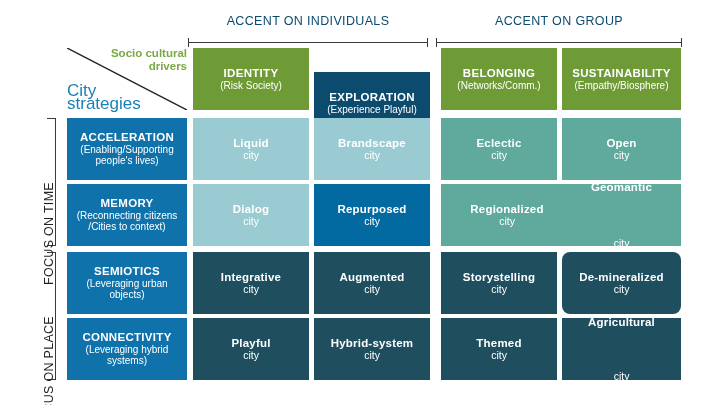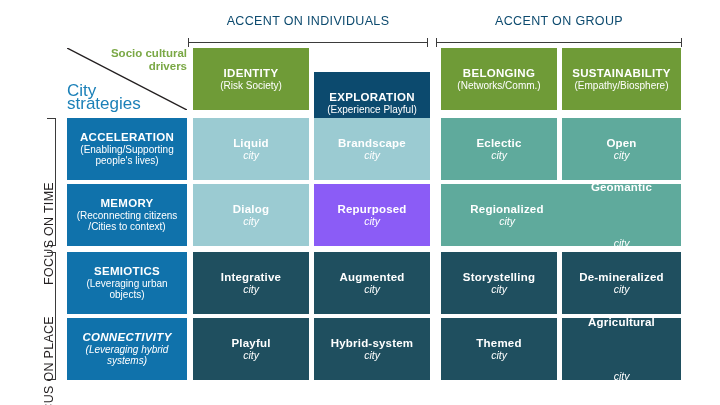--- a/index.html
+++ b/index.html
@@ -162,21 +162,21 @@
     font-size: 10px;
     line-height: 11.5px;
     font-weight: normal;
   }
   .colhead .ttl { font-size: 11.5px; letter-spacing: 0.3px; }
   .colhead .sub { font-size: 10px; }
   .rowhead { padding: 18px 4px; }
   .rowhead .ttl { font-size: 11.5px; letter-spacing: 0.3px; }
   .rowhead .sub { font-size: 10px; line-height: 11.5px; }
   .datacell .ttl { font-size: 11.5px; }
-  .datacell .sub { font-size: 10.5px; font-style: italic; }
+  .datacell .sub { font-size: 10.5px; }
 </style>
 </head>
 <body>
 
 <div id="root">
 
   <div class="accent-group" id="accent-individuals">
     <div class="accent-label">ACCENT ON INDIVIDUALS</div>
     <div class="accent-rule">
       <div class="cap left"></div>
@@ -238,21 +238,21 @@
     <div class="sub">(Enabling/Supporting people's lives)</div>
   </div>
   <div class="cell rowhead" style="left:67px; top:184px; width:120px; height:62px; background:#1072ab;">
     <div class="ttl">MEMORY</div>
     <div class="sub">(Reconnecting citizens /Cities to context)</div>
   </div>
   <div class="cell rowhead" style="left:67px; top:252px; width:120px; height:62px; background:#1072ab;">
     <div class="ttl">SEMIOTICS</div>
     <div class="sub">(Leveraging urban objects)</div>
   </div>
-  <div class="cell rowhead" style="left:67px; top:318px; width:120px; height:62px; background:#1072ab;font-style:italic;">
+  <div class="cell rowhead" style="left:67px; top:318px; width:120px; height:62px; background:#1072ab;">
     <div class="ttl">CONNECTIVITY</div>
     <div class="sub">(Leveraging hybrid systems)</div>
   </div>
 
   <div class="cell datacell" style="left:193px; top:118px; width:116px; height:62px; background:#9bcbd2;">
     <div class="ttl">Liquid</div>
     <div class="sub">city</div>
   </div>
   <div class="cell datacell" style="left:314px; top:118px; width:116px; height:62px; background:#9bcbd2;">
     <div class="ttl">Brandscape</div>
@@ -264,21 +264,21 @@
   </div>
   <div class="cell datacell" style="left:562px; top:118px; width:119px; height:62px; background:#5faa9c;">
     <div class="ttl">Open</div>
     <div class="sub">city</div>
   </div>
 
   <div class="cell datacell" style="left:193px; top:184px; width:116px; height:62px; background:#9bcbd2;">
     <div class="ttl">Dialog</div>
     <div class="sub">city</div>
   </div>
-  <div class="cell datacell" style="left:314px; top:184px; width:116px; height:62px; background:#8b5cf6;">
+  <div class="cell datacell" style="left:314px; top:184px; width:116px; height:62px; background:#0369a1;">
     <div class="ttl">Repurposed</div>
     <div class="sub">city</div>
   </div>
   <div class="cell datacell" style="left:441px; top:184px; width:132px; height:62px; background:#5faa9c;">
     <div class="ttl">Regionalized</div>
     <div class="sub">city</div>
   </div>
   <div class="cell datacell" style="left:562px; top:184px; width:119px; height:62px; background:#5faa9c;gap:44px;">
     <div class="ttl">Geomantic</div>
     <div class="sub">city</div>
@@ -289,21 +289,21 @@
     <div class="sub">city</div>
   </div>
   <div class="cell datacell" style="left:314px; top:252px; width:116px; height:62px; background:#1f4f5f;">
     <div class="ttl">Augmented</div>
     <div class="sub">city</div>
   </div>
   <div class="cell datacell" style="left:441px; top:252px; width:116px; height:62px; background:#1f4f5f;">
     <div class="ttl">Storystelling</div>
     <div class="sub">city</div>
   </div>
-  <div class="cell datacell" style="left:562px; top:252px; width:119px; height:62px; background:#1f4f5f;">
+  <div class="cell datacell" style="left:562px; top:252px; width:119px; height:62px; background:#1f4f5f;border-radius:8px;">
     <div class="ttl">De-mineralized</div>
     <div class="sub">city</div>
   </div>
 
   <div class="cell datacell" style="left:193px; top:318px; width:116px; height:62px; background:#1f4f5f;">
     <div class="ttl">Playful</div>
     <div class="sub">city</div>
   </div>
   <div class="cell datacell" style="left:314px; top:318px; width:116px; height:62px; background:#1f4f5f;">
     <div class="ttl">Hybrid-system</div>

